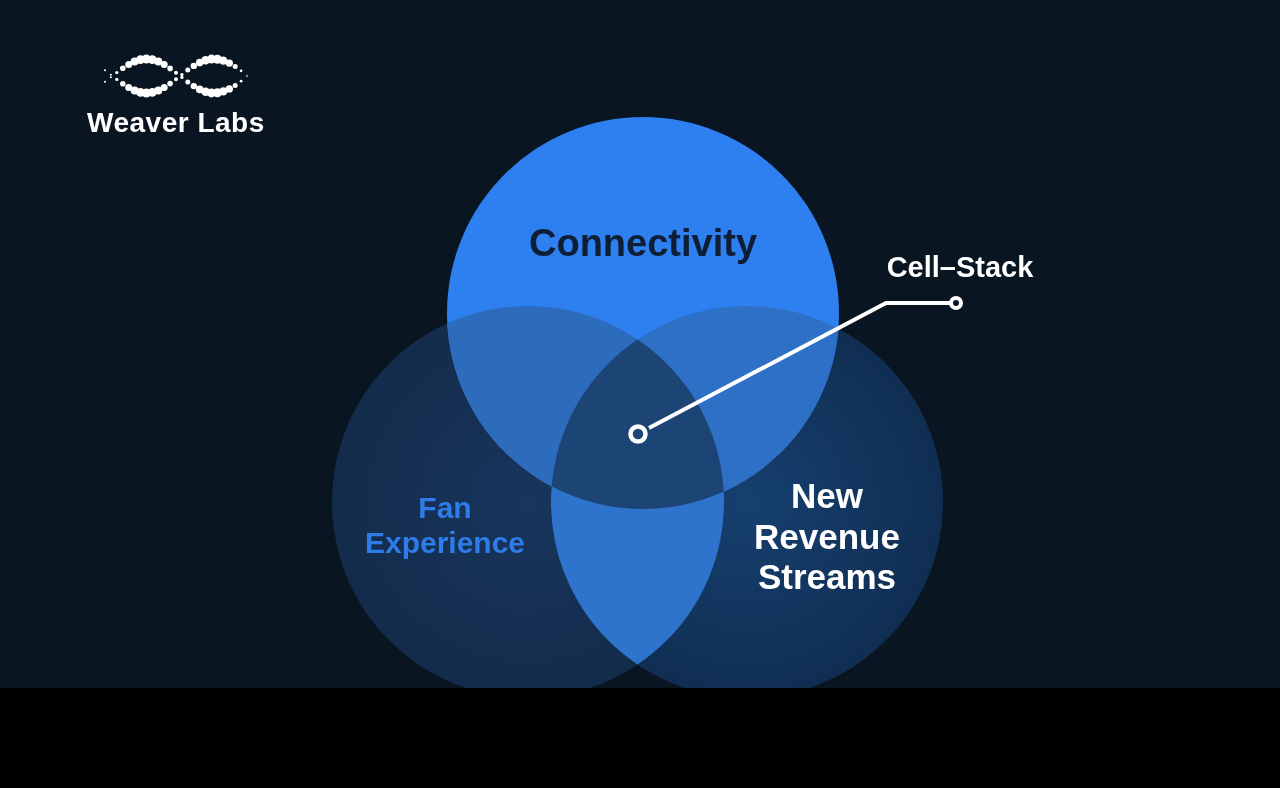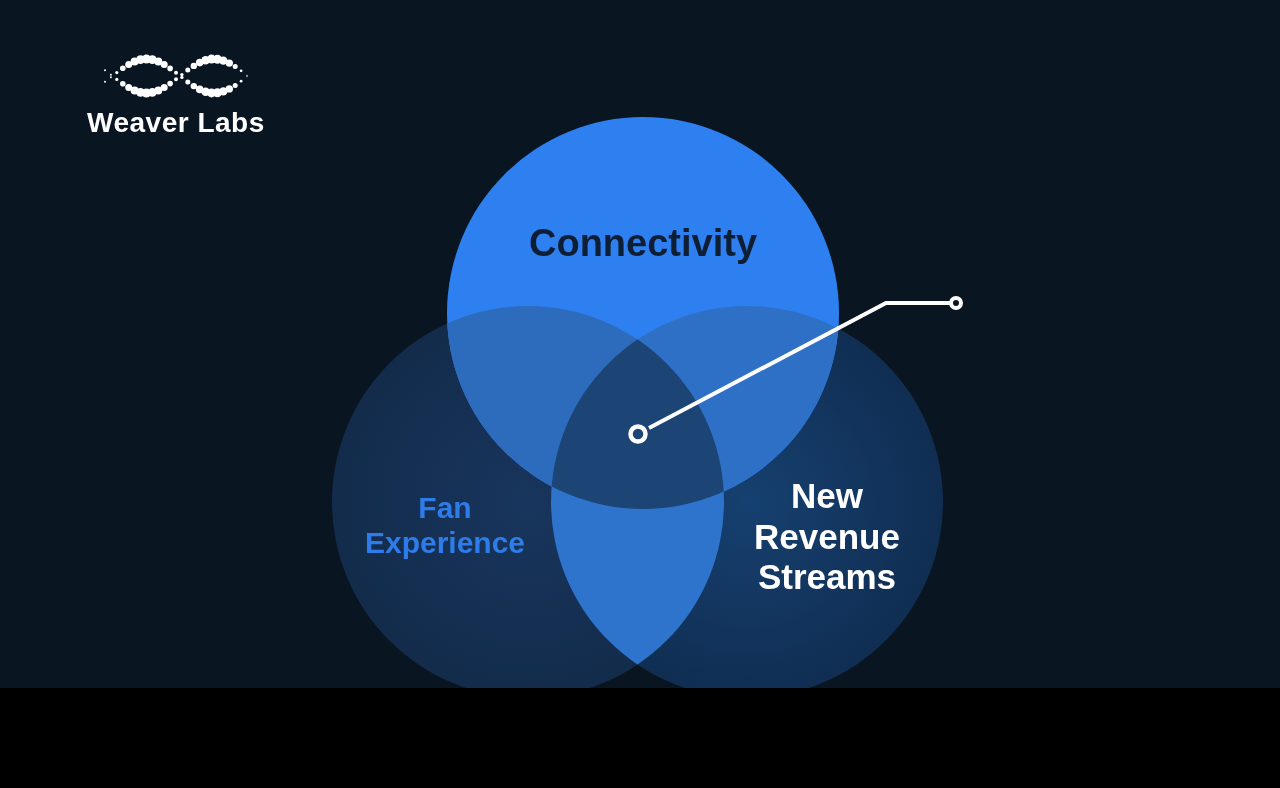--- a/index.html
+++ b/index.html
@@ -163,14 +163,15 @@
       <circle cx="129.3" cy="13.1" r="3.7" fill="#ffffff"></circle>
       <circle cx="135.2" cy="16.6" r="2.5" fill="#ffffff"></circle>
       <circle cx="141.1" cy="20.8" r="1.4" fill="#ffffff"></circle>
       <circle cx="147.0" cy="25.4" r="0.6" fill="#ffffff"></circle>
     </svg>
   <div class="brand">Weaver Labs</div>
 
   <div class="label label-connectivity">Connectivity</div>
   <div class="label label-fan">Fan Experience</div>
   <div class="label label-revenue">New Revenue Streams</div>
+  <div class="label label-cellstack">Cell–Stack</div>
 
 </div>
 
 </body></html>

